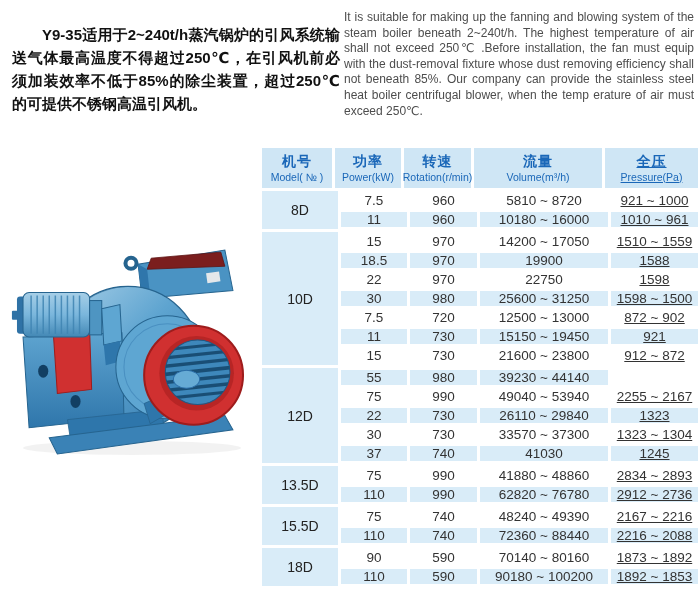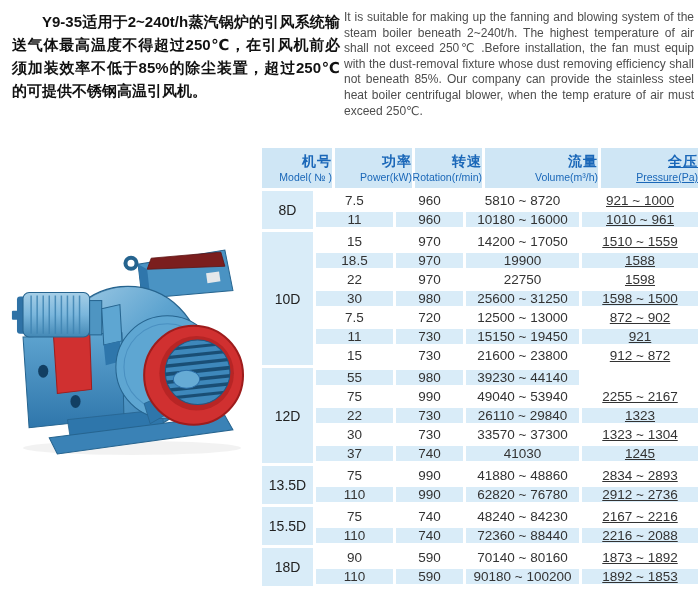--- a/index.html
+++ b/index.html
@@ -3,51 +3,51 @@
 <meta charset="utf-8">
 <style>
   * { margin:0; padding:0; box-sizing:border-box; }
   html,body { background:#fff; }
   .page {
     position:relative; width:700px; height:604px; background:#ffffff;
     font-family:"Liberation Sans","DejaVu Sans",sans-serif; overflow:hidden;
   }
   
   .intro-cn {
-    position:absolute; left:12px; top:10px; width:328px;
+    position:absolute; left:12px; top:23px; width:328px;
     font-size:15px; font-weight:bold; color:#111; line-height:23px;
     text-indent:2em; text-align:justify;
   }
   .intro-en {
     position:absolute; left:344px; top:10px; width:350px;
     font-size:12px; color:var(--english-text,#4d4d4d); line-height:15.6px;
     text-align:justify;
   }
   
   .fan-photo { position:absolute; left:8px; top:238px; width:244px; height:220px; }
   .fan-photo svg { width:100%; height:100%; display:block; }
   
   .spec-table { position:absolute; left:262px; top:148px; width:436px; }
   .thead { display:flex; gap:3px; height:40px; }
   .th {
     background:var(--table-header-bg,#cfe6f5); color:var(--table-header-text,#1a67b8);
-    display:flex; flex-direction:column; align-items:flex-end; justify-content:center;
+    display:flex; flex-direction:column; align-items:center; justify-content:center;
     line-height:1.15;
   }
   .th .zh { font-size:14px; font-weight:bold; letter-spacing:1px; }
   .th .en { font-size:10.5px; margin-top:1px; }
   .c0 { width:70px; flex:0 0 auto; }
-  .c1 { width:77px; flex:0 0 auto; }
+  .c1 { width:66px; flex:0 0 auto; }
   .c2 { width:67px; flex:0 0 auto; }
-  .c3 { width:113px; flex:0 0 auto; }
+  .c3 { width:128px; flex:0 0 auto; }
   .c4 { flex:1 1 auto;text-decoration:underline; }
   .tbody { margin-top:3px; display:flex; flex-direction:column; gap:3px; }
   .group { display:flex; gap:3px; }
   .model-cell {
-    width:51px; flex:0 0 auto; background:var(--table-row-alt-bg,#d9ecf8);
+    width:76px; flex:0 0 auto; background:var(--table-row-alt-bg,#d9ecf8);
     display:flex; align-items:center; justify-content:center;
     font-size:14px; color:#222;
   }
   .rows { flex:1 1 auto; display:flex; flex-direction:column; }
   .row { display:flex; gap:3px; height:19px;align-items:center; }
   .row .td {
     background:#ffffff; display:flex; align-items:center; justify-content:center;
     font-size:13.5px; color:var(--body-text,#333); white-space:nowrap;
   }
   .row.alt .td { background:var(--table-row-alt-bg,#d9ecf8); }
@@ -290,21 +290,21 @@
               <div class="td c4">2912 ~ 2736</div>
             </div>
           </div>
         </div>
         <div class="group">
           <div class="model-cell">15.5D</div>
           <div class="rows">
             <div class="row">
               <div class="td c1">75</div>
               <div class="td c2">740</div>
-              <div class="td c3">48240 ~ 84230</div>
+              <div class="td c3">48240 ~ 49390</div>
               <div class="td c4">2167 ~ 2216</div>
             </div>
             <div class="row alt">
               <div class="td c1">110</div>
               <div class="td c2">740</div>
               <div class="td c3">72360 ~ 88440</div>
               <div class="td c4">2216 ~ 2088</div>
             </div>
           </div>
         </div>

